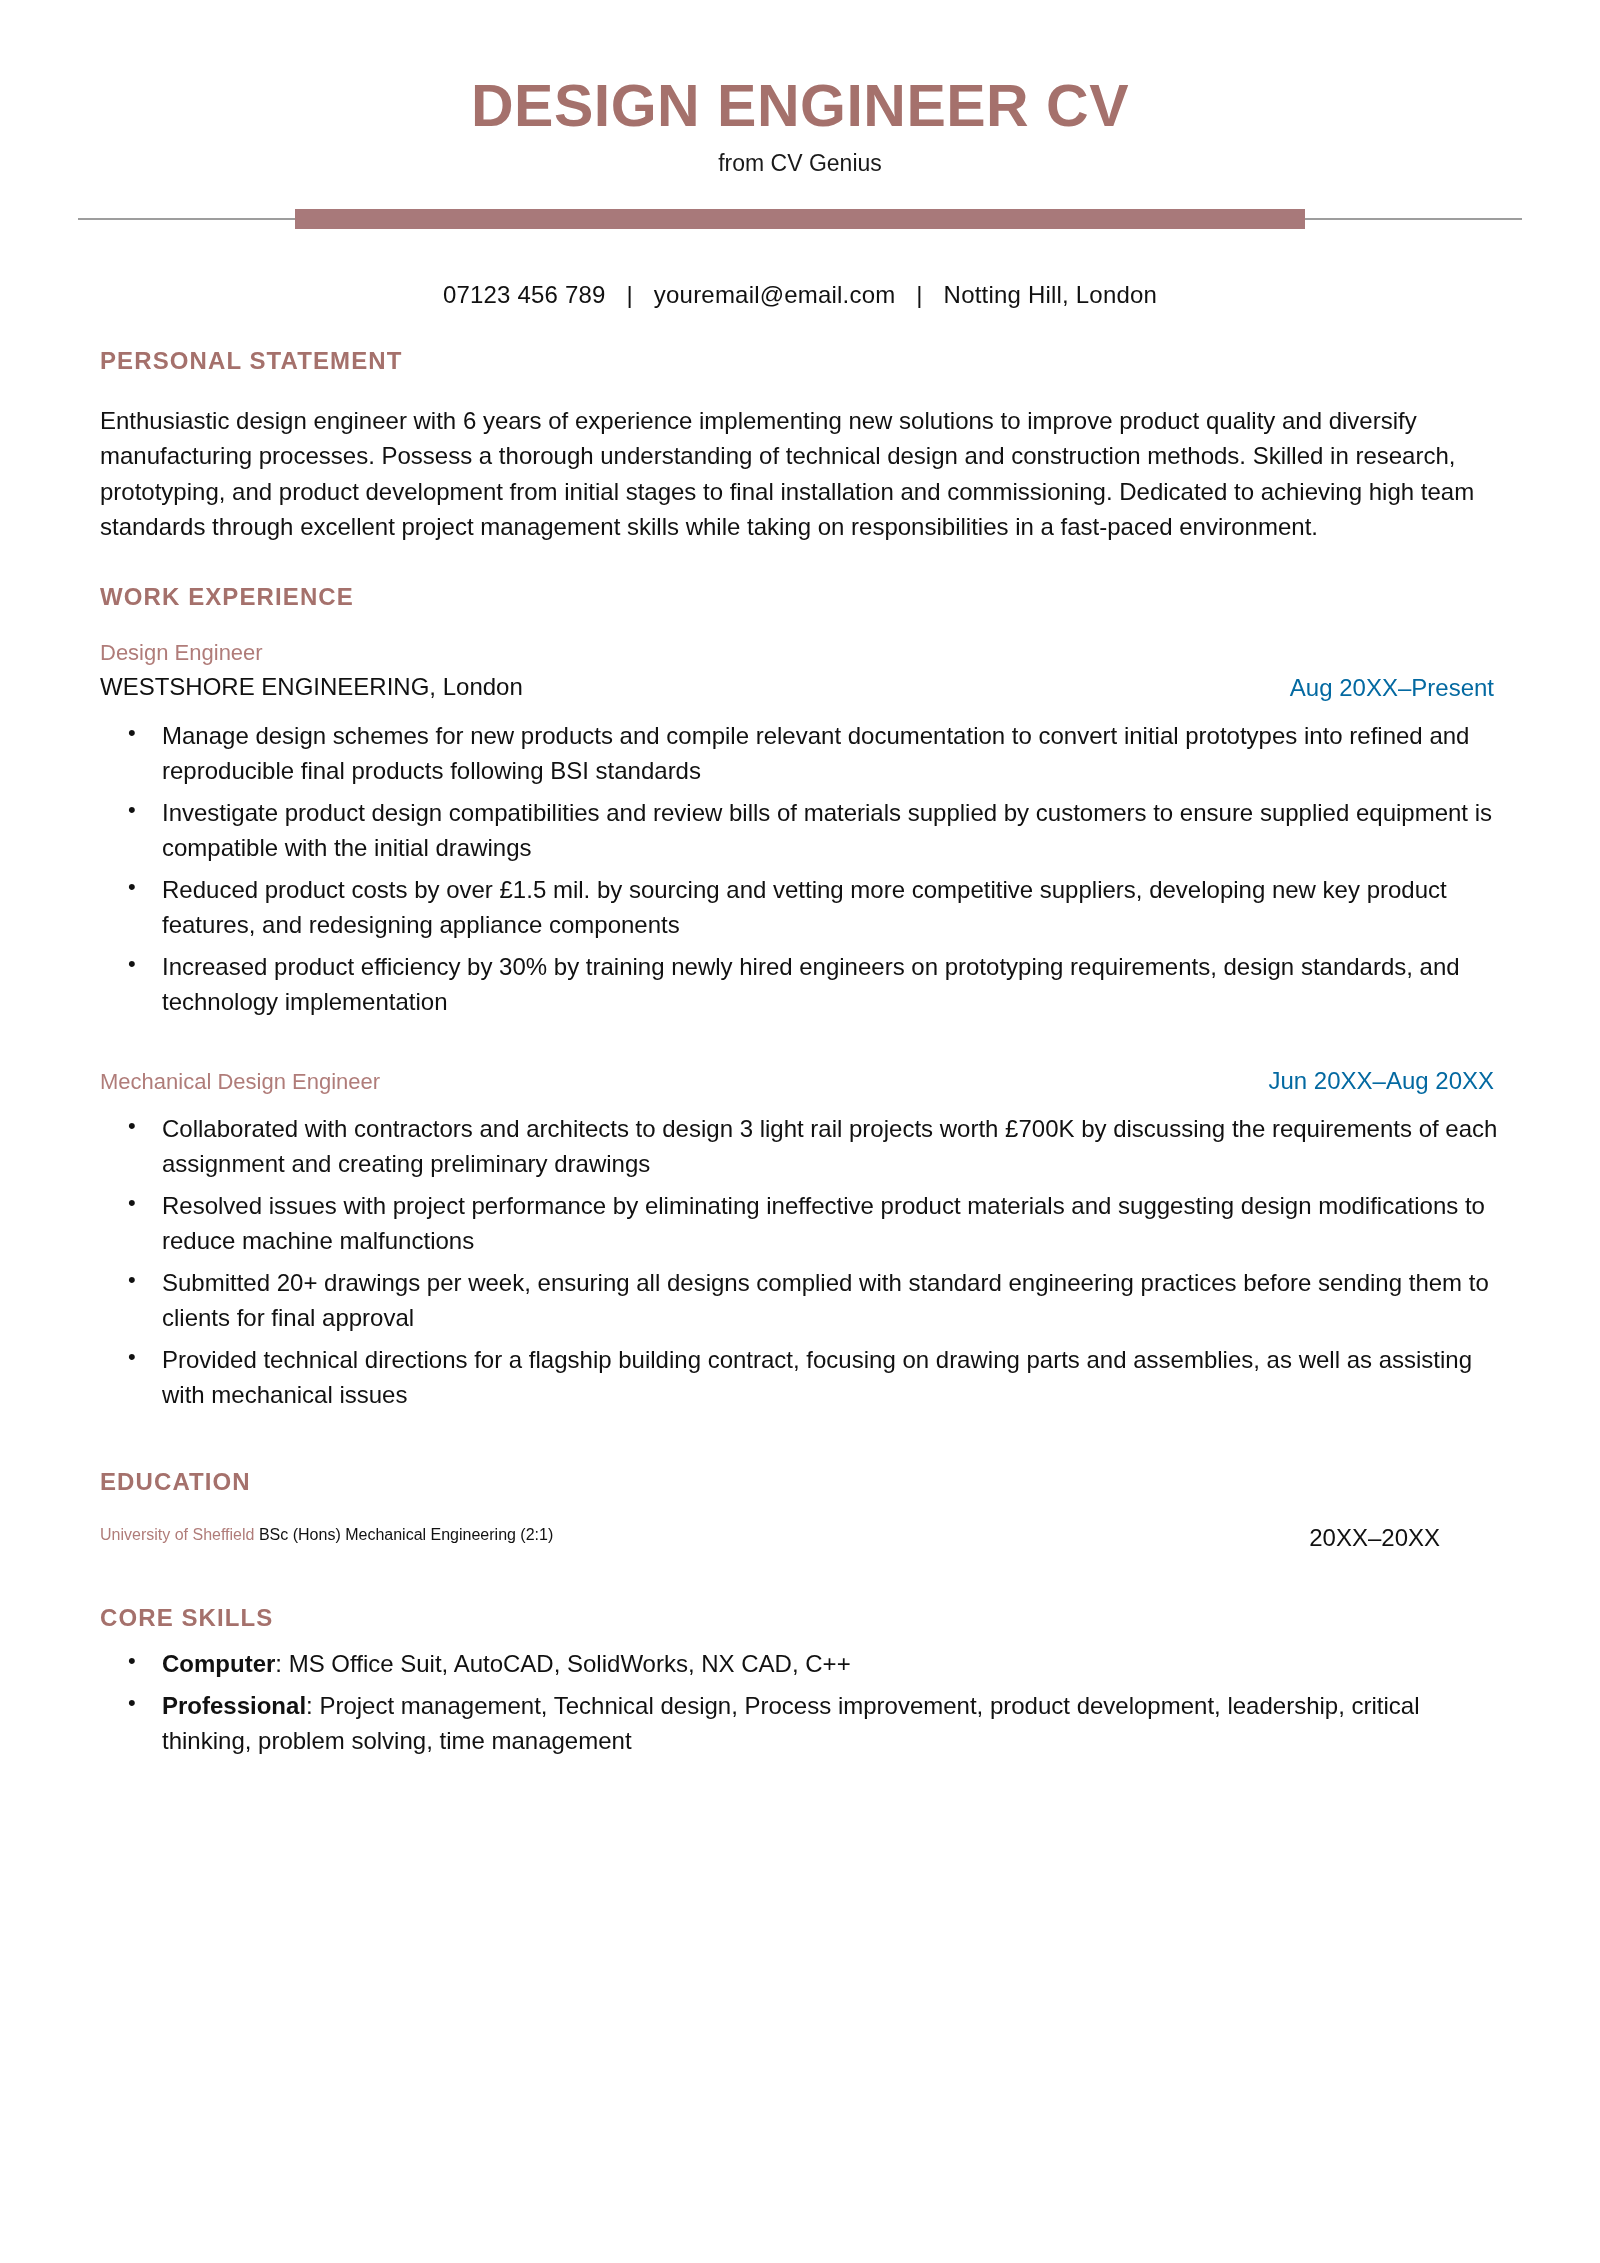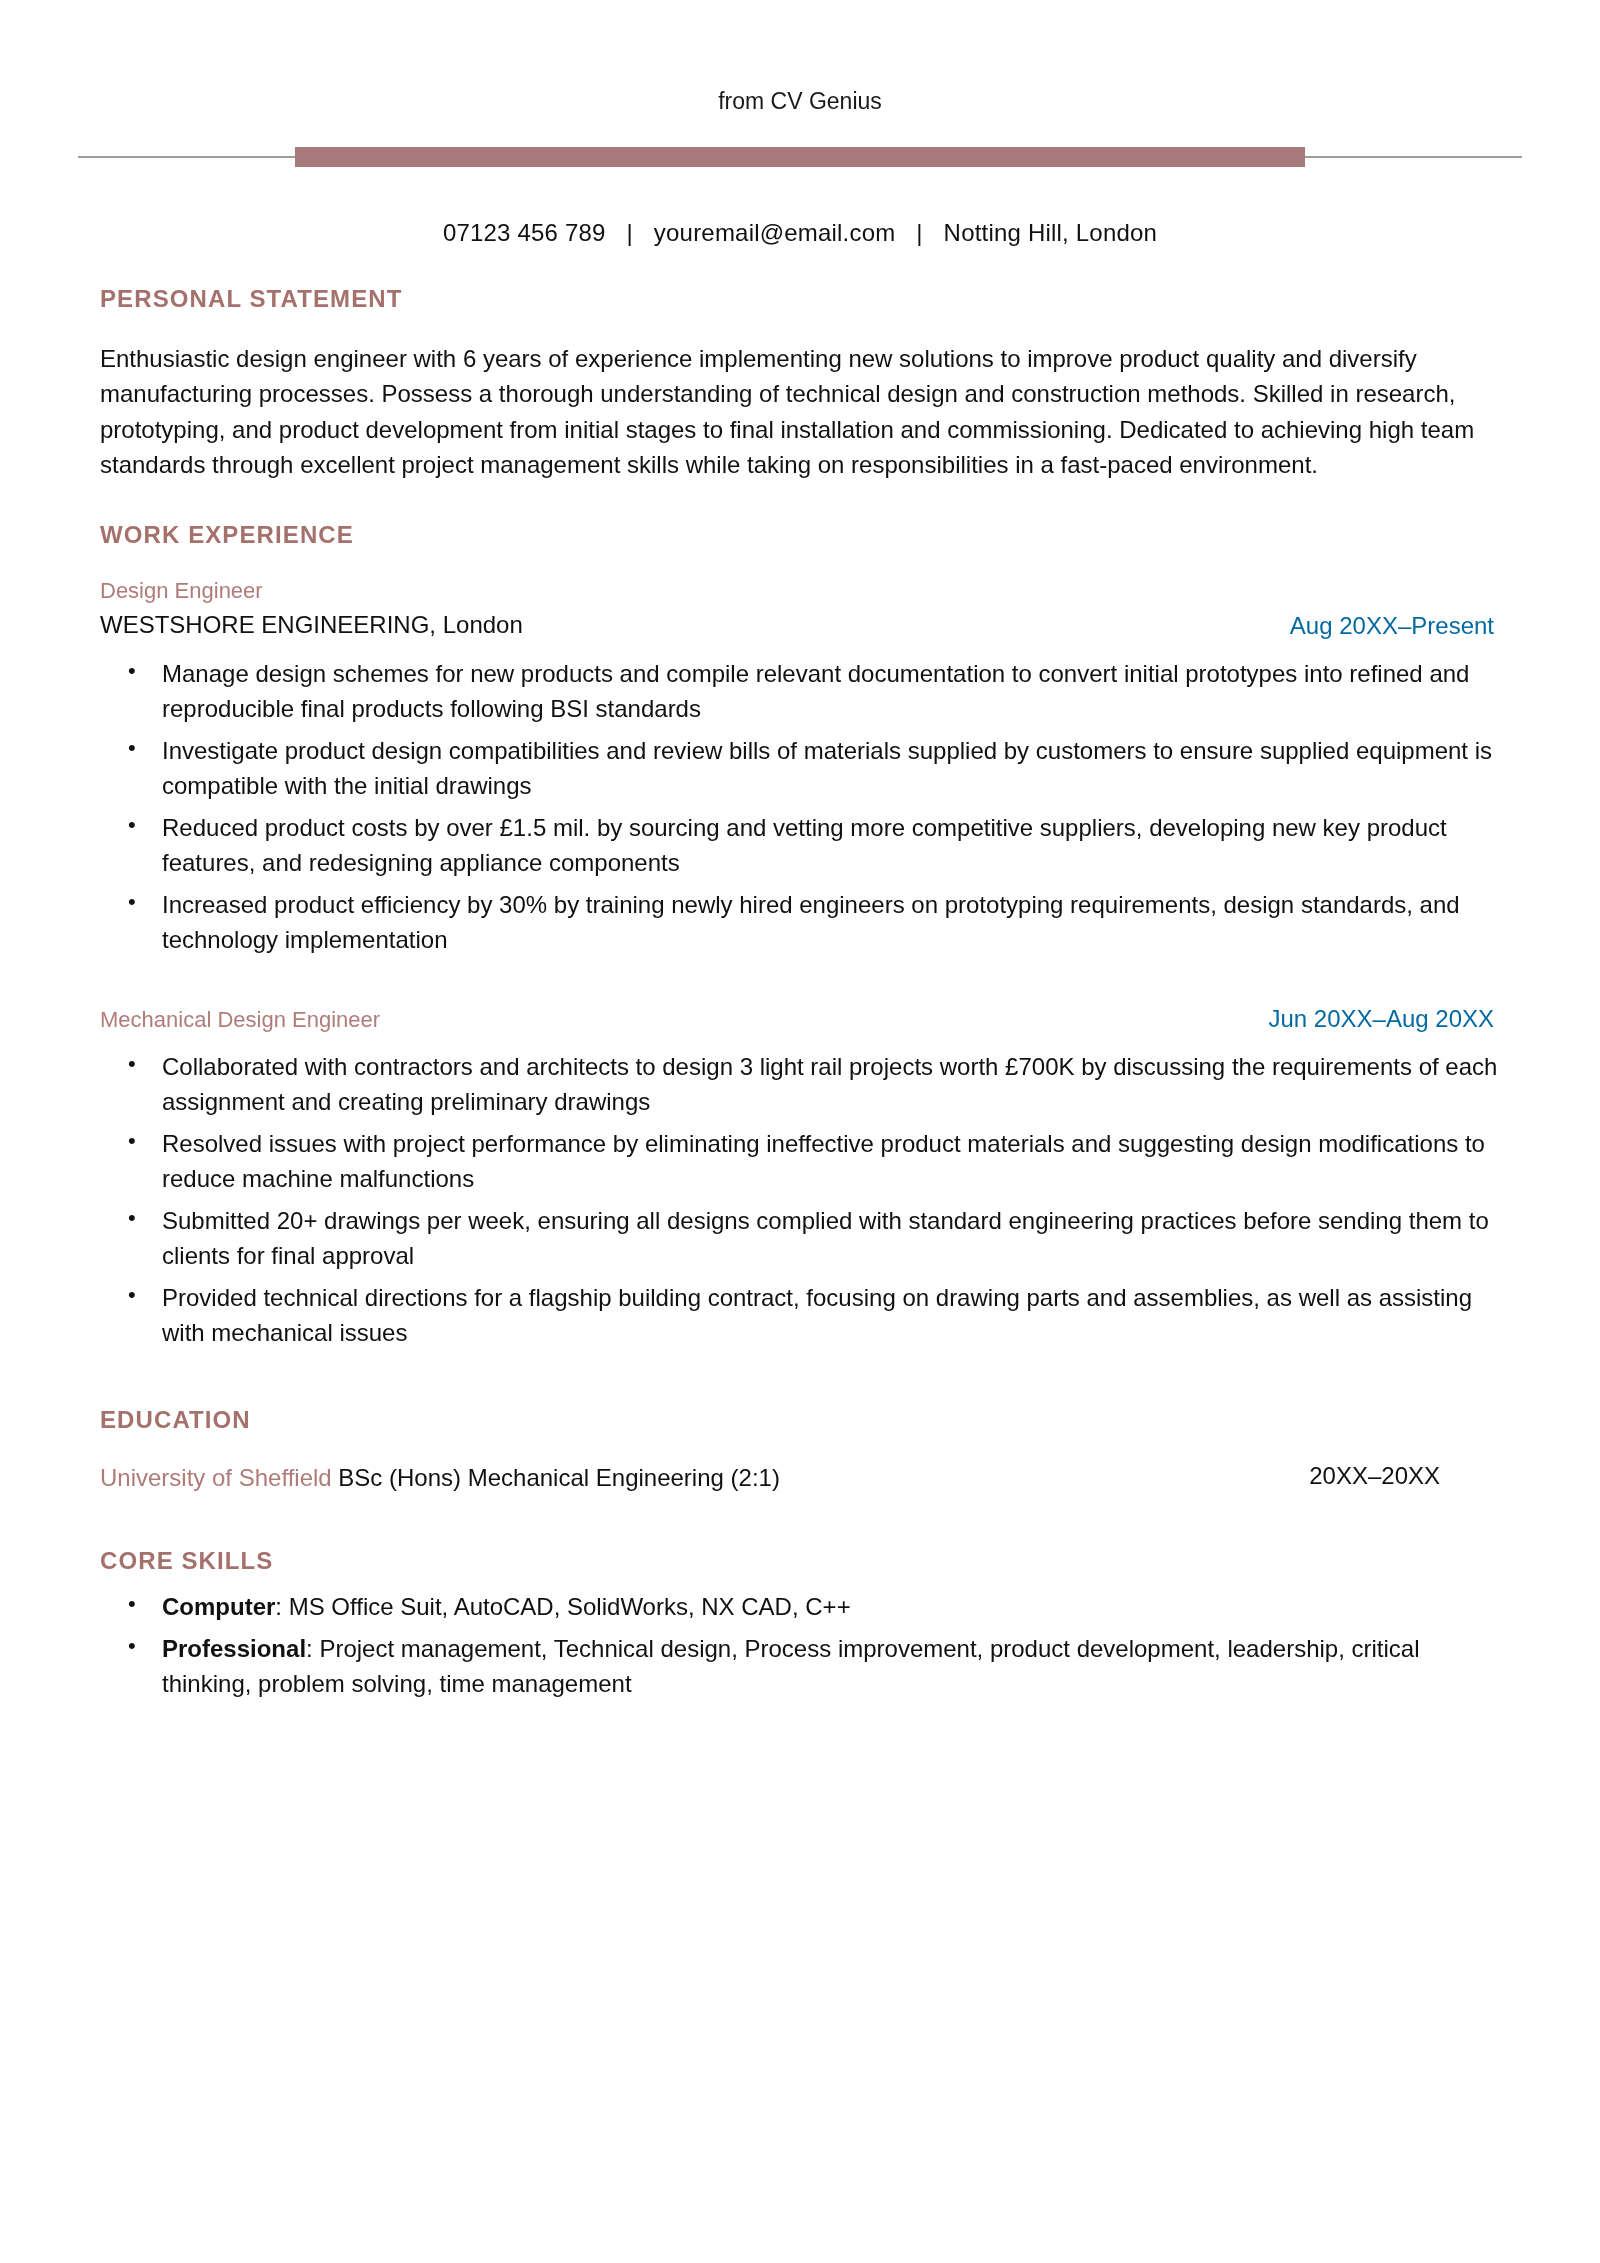--- a/index.html
+++ b/index.html
@@ -157,21 +157,21 @@
   }
 
   
   .edu-row {
     display: flex;
     align-items: flex-start;
     justify-content: space-between;
     margin-top: 28px;
   }
   .edu-left {
-    font-size: 24px;
+    font-size: 16px;
     color: #111111;
     line-height: 1.35;
     text-align: right;
   }
   .edu-school {
     color: #b07c79;
   }
   .edu-dates {
     font-size: 24px;
     color: #111111;
@@ -187,20 +187,21 @@
     font-weight: bold;
     color: #111111;
   }
 </style>
 </head>
 <body>
 
 <div class="page">
 
   <div class="header">
+    <div class="cv-title">DESIGN ENGINEER CV</div>
     <div class="cv-subtitle">from CV Genius</div>
   </div>
 
   <div class="divider-wrap">
     <div class="divider-line"></div>
     <div class="divider-bar"></div>
   </div>
 
   <div class="contact">
     <span>07123 456 789</span>

